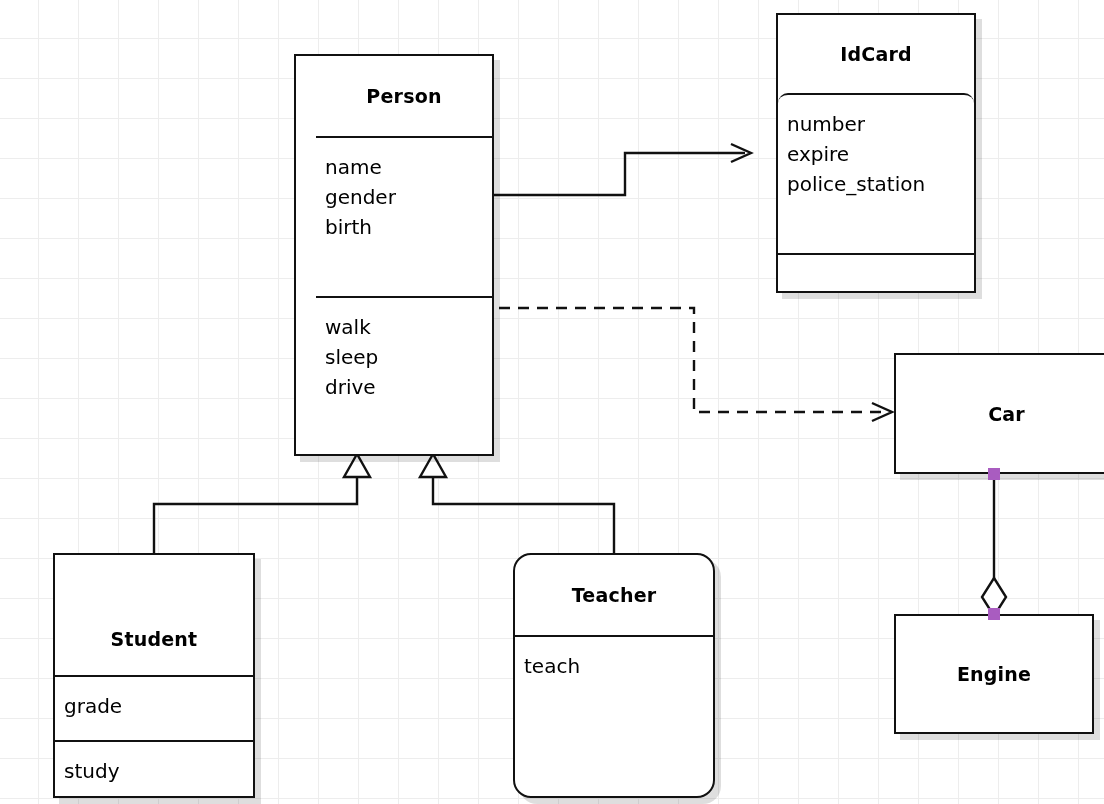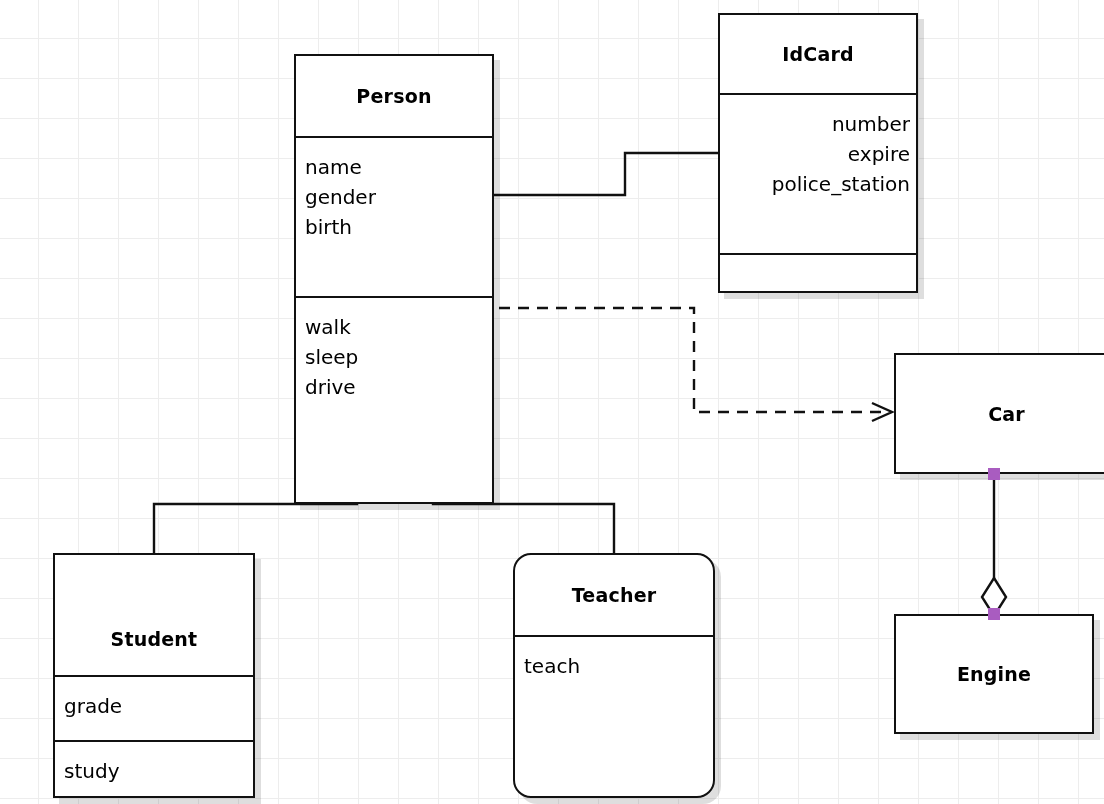--- a/index.html
+++ b/index.html
@@ -61,28 +61,28 @@
     justify-content: flex-start;
   }
   .member {
     font-size: 20px;
     line-height: 30px;
     color: #000000;
     padding-left: 3px;
     white-space: nowrap;
   }
   
-  #class-person { left: 294px; top: 54px; width: 200px; height: 450px; }
+  #class-person { left: 294px; top: 54px; width: 200px; height: 402px; padding-left: 20px; }
   #class-person .class-title { height: 80px; }
   #class-person .sec-attrs { height: 160px; }
   #class-person .sec-ops { flex: 1; }
   
-  #class-idcard { left: 718px; top: 13px; width: 200px; height: 280px; text-align: right; }
+  #class-idcard { left: 776px; top: 13px; width: 200px; height: 280px; }
   #class-idcard .class-title { height: 78px; }
-  #class-idcard .sec-attrs { height: 160px; }
+  #class-idcard .sec-attrs { height: 160px; border-radius: 10px; }
   #class-idcard .sec-ops { flex: 1; }
   
   #class-student { left: 53px; top: 553px; width: 202px; height: 245px; }
   #class-student .class-title { height: 100px; margin-top: 48px; }
   #class-student .sec-attrs { height: 80px; }
   #class-student .sec-ops { flex: 1; }
   
   #class-teacher { left: 513px; top: 553px; width: 202px; height: 245px; border-radius: 18px; }
   #class-teacher .class-title { height: 80px; }
   #class-teacher .sec-attrs { height: 80px; }

